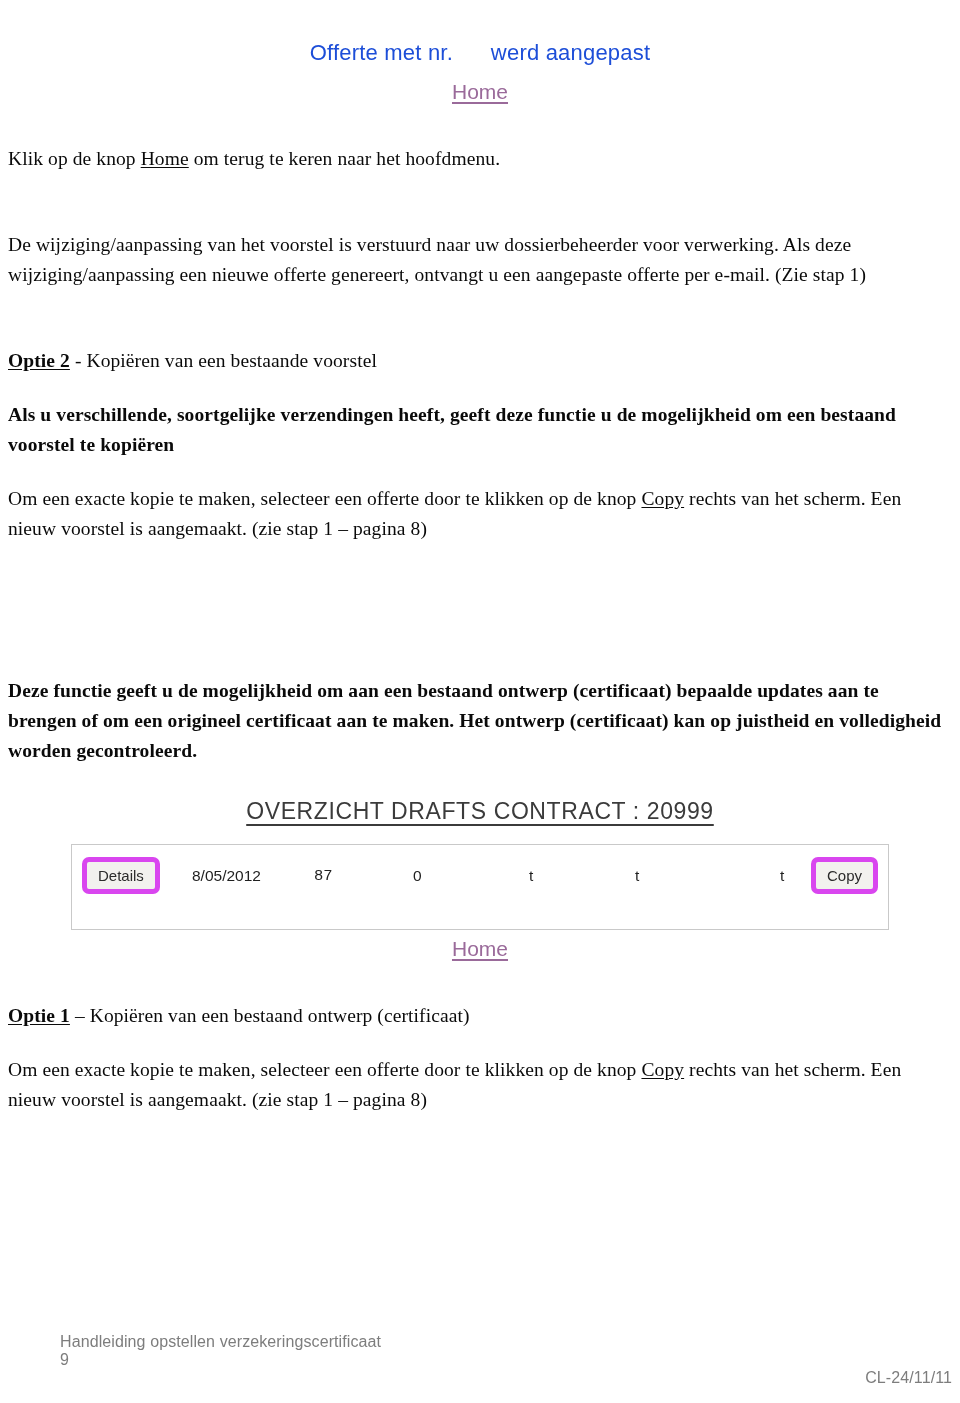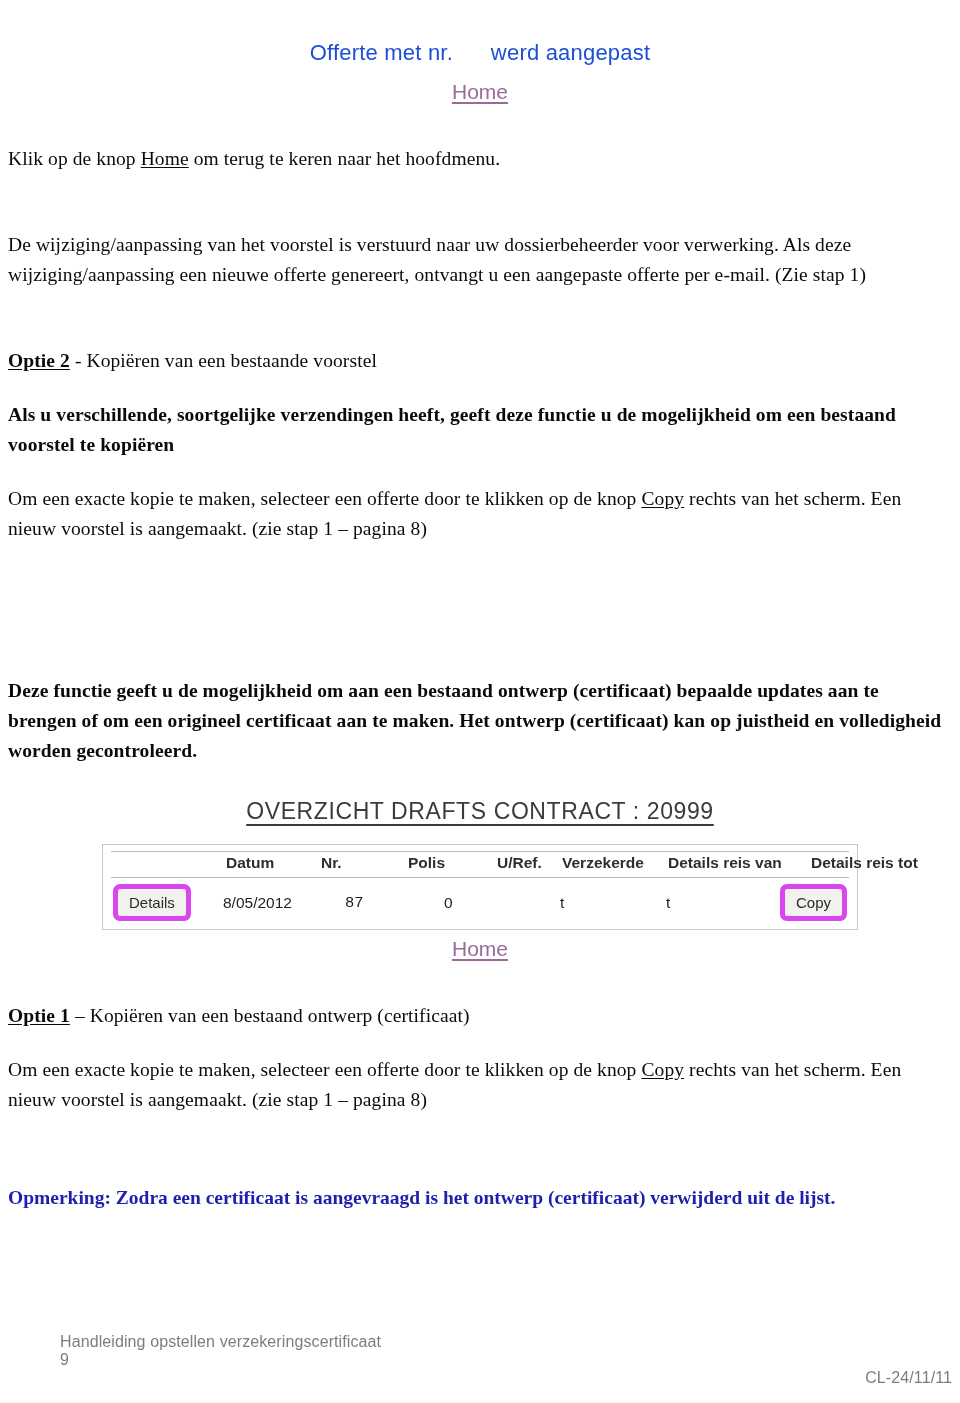--- a/index.html
+++ b/index.html
@@ -65,21 +65,21 @@
     color: #9a6a9a;
     text-decoration: underline;
     text-underline-offset: 3px;
     display: inline-block;
   }
 
   
   .shot-drafts {
     font-family: "Liberation Sans", "DejaVu Sans", sans-serif;
     margin: 0 auto;
-    width: 756px;
+    width: 818px;
   }
   .shot-drafts .shot-title {
     text-align: center;
     font-size: 23px;
     color: #3b3b3b;
     letter-spacing: 0.6px;
     text-decoration: underline;
     text-underline-offset: 5px;
     padding-bottom: 2px;
   }
@@ -215,29 +215,20 @@
   <p class="para b">Deze functie geeft u de mogelijkheid om aan een bestaand ontwerp (certificaat) bepaalde updates aan te brengen of om een origineel certificaat aan te maken. Het ontwerp (certificaat) kan op juistheid en volledigheid worden gecontroleerd.</p>
 
   <div class="spacer-32"></div>
 
   <div class="shot-drafts">
 
     <div class="shot-title">OVERZICHT DRAFTS CONTRACT : 20999</div>
 
     <div class="drafts-box">
 
-      <div class="drafts-head">
-        <span class="hcell" style="left:115px;">Datum</span>
-        <span class="hcell" style="left:210px;">Nr.</span>
-        <span class="hcell" style="left:297px;">Polis</span>
-        <span class="hcell" style="left:386px;">U/Ref.</span>
-        <span class="hcell" style="left:451px;">Verzekerde</span>
-        <span class="hcell" style="left:557px;">Details reis van</span>
-        <span class="hcell" style="left:700px;">Details reis tot</span>
-      </div>
 
       <div class="drafts-row">
         <div class="app-btn btn-details">Details</div>
 
         <span class="dcell" style="left:112px;">8/05/2012</span>
         <span class="dcell" style="left:234px;font-family:Liberation Mono, monospace;">87</span>
         <span class="dcell" style="left:333px;">0</span>
         <span class="dcell" style="left:449px;">t</span>
         <span class="dcell" style="left:555px;">t</span>
         <span class="dcell" style="left:700px;">t</span>
@@ -261,21 +252,20 @@
   </p>
 
   <div class="spacer-24"></div>
 
   <p class="para">
     <span>Om een exacte kopie te maken, selecteer een offerte door te klikken op de knop </span><span class="u">Copy</span><span> rechts van het scherm. Een nieuw voorstel is aangemaakt. (zie stap 1 – pagina 8)</span>
   </p>
 
   <div class="spacer-48"></div>
 
-  <p class="note-blue">Opmerking: Zodra een certificaat is aangevraagd is het ontwerp (certificaat) verwijderd uit de lijst.</p>
 
   <div class="footer">
     <span class="f-left">Handleiding opstellen verzekeringscertificaat</span>
     <span class="f-page">9</span>
     <span class="f-right">CL-24/11/11</span>
   </div>
 
 </div>
 
 </body></html>

